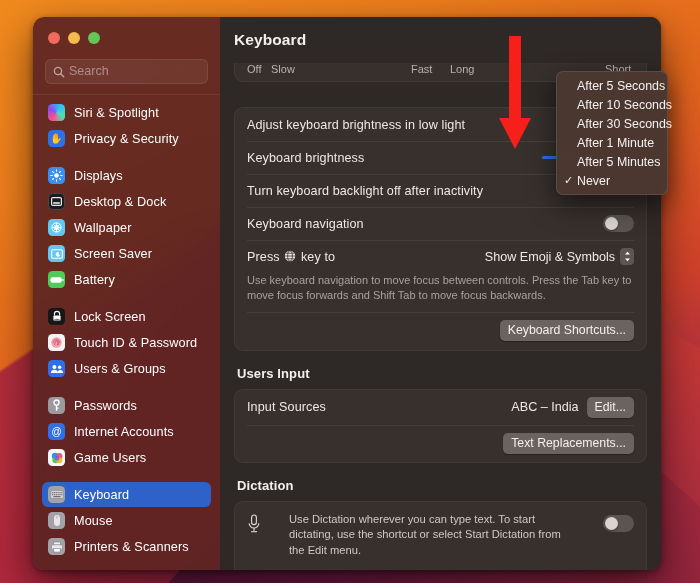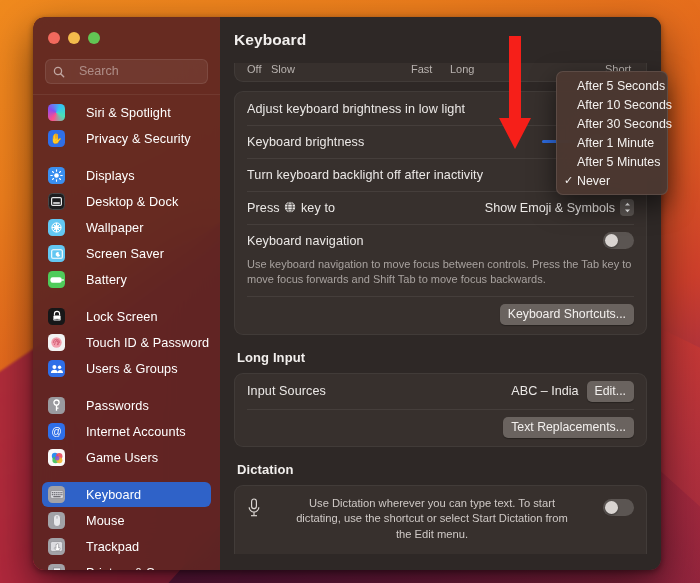--- a/index.html
+++ b/index.html
@@ -78,40 +78,40 @@
 
   .search-wrap { padding: 0 12px 10px 12px; }
   #search-field {
     height: 25px;
     border-radius: 6px;
     background: rgba(255,255,255,.065);
     border: 1px solid rgba(255,255,255,.09);
     display: flex;
     align-items: center;
     padding: 0 7px;
-    gap: 14px;
+    gap: 4px;
   }
   #search-field svg { flex: 0 0 auto; opacity: .55; }
   .search-text {
     font-size: 12.5px;
     color: rgba(255,255,255,.42);
     line-height: 1;
   }
 
   .sep-line {
     height: 1px;
     background: rgba(255,255,255,.07);
     margin: 0;
   }
 
   #nav { padding: 5px 9px 0 9px; }
   .nav-item {
     display: flex;
     align-items: center;
-    gap: 21px;
+    gap: 9px;
     height: 25px;
     padding: 0 6px;
     border-radius: 6px;
     margin-bottom: 1px;
   }
   .nav-item.selected { background: #2f62c8; }
   .nav-label {
     font-size: 12.7px;
     color: #fff;
     white-space: nowrap;
@@ -327,21 +327,20 @@
     font-size: 12.6px;
     color: #ece9e7;
   }
 
   
   .dict-row {
     display: flex;
     align-items: flex-start;
     padding: 10px 12px 11px 12px;
     gap: 28px;
-    text-align: center;
   }
   .mic {
     flex: 0 0 auto;
     margin-top: 2px;
   }
   .dict-text {
     flex: 1 1 auto;
     font-size: 11.2px;
     line-height: 1.4;
     color: #cfc9c6;
@@ -590,29 +589,20 @@
       <div class="nav-item">
         <span class="ico mouse">
           <svg width="8" height="13" viewBox="0 0 8 13">
               <rect x="0.5" y="0.5" width="7" height="12" rx="3.4" fill="#e7e7ea" stroke="#8d8d92" stroke-width=".7"></rect>
               <line x1="4" y1="2" x2="4" y2="4.6" stroke="#9a9aa0" stroke-width=".8"></line>
             </svg>
         </span>
         <span class="nav-label">Mouse</span>
       </div>
       <div class="nav-item">
-        <span class="ico trackpad">
-          <svg width="13" height="11" viewBox="0 0 13 11">
-              <rect x="0.5" y="0.5" width="12" height="10" rx="1.8" fill="#dcdce0" stroke="#8d8d92" stroke-width=".7"></rect>
-              <path d="M6 3.4v4.1l-1.3-.9-.5.9 2.3 2.2h2.8l.9-2.6-.6-.6-1 .5V3.4a.85.85 0 0 0-1.7 0z" fill="#fff" stroke="#7c7c83" stroke-width=".55"></path>
-            </svg>
-        </span>
-        <span class="nav-label">Trackpad</span>
-      </div>
-      <div class="nav-item">
         <span class="ico printers">
           <svg width="12" height="12" viewBox="0 0 12 12">
               <rect x="2.6" y="1" width="6.8" height="3" fill="#f0f0f2" stroke="#7c7c83" stroke-width=".6"></rect>
               <rect x="0.6" y="3.8" width="10.8" height="4.6" rx="1" fill="#eaeaee" stroke="#7c7c83" stroke-width=".6"></rect>
               <rect x="2.8" y="7.4" width="6.4" height="3.6" fill="#fff" stroke="#7c7c83" stroke-width=".6"></rect>
             </svg>
         </span>
         <span class="nav-label">Printers &amp; Scanners</span>
       </div>
 
@@ -630,40 +620,48 @@
       <div class="group clipped-top">
         <div class="tick-row">
           <span class="tick" style="left:12px">Off</span>
           <span class="tick" style="left:36px">Slow</span>
           <span class="tick" style="left:176px">Fast</span>
           <span class="tick" style="left:215px">Long</span>
           <span class="tick" style="left:370px">Short</span>
         </div>
       </div>
 
-      <div class="group" style="margin-top:9px">
+      <div class="group" style="margin-top:25px">
 
         <div class="row">
           <span class="row-label">Adjust keyboard brightness in low light</span>
           <span class="row-spacer"></span>
         </div>
 
         <div class="row">
           <span class="row-label">Keyboard brightness</span>
           <span class="row-spacer"></span>
           <div class="slider">
             <div class="track"></div>
             <div class="fill" id="bright-fill" style="width: 55.24px;"></div>
             <div class="knob" id="bright-knob" style="left: 47.74px;"></div>
           </div>
         </div>
 
         <div class="row">
           <span class="row-label">Turn keyboard backlight off after inactivity</span>
           <span class="row-spacer"></span>
+        </div>
+
+        <div class="row" style="padding-bottom:0">
+          <span class="row-label">Keyboard navigation</span>
+          <span class="row-spacer"></span>
+          <div class="toggle">
+            <div class="thumb"></div>
+          </div>
         </div>
 
         <div class="row">
           <span class="row-label">
             <span>Press</span>
             <svg width="12" height="12" viewBox="0 0 12 12" style="vertical-align:-1.5px;margin:0 1px">
               <circle cx="6" cy="6" r="5.2" fill="#ece9e7"></circle>
               <g stroke="#2e2826" stroke-width=".75" fill="none">
                 <ellipse cx="6" cy="6" rx="2.3" ry="5.2"></ellipse>
                 <line x1="0.8" y1="6" x2="11.2" y2="6"></line>
@@ -676,36 +674,28 @@
           <div class="popup">
             <span>Show Emoji &amp; Symbols</span>
             <span class="chevbox">
               <svg width="7" height="11" viewBox="0 0 7 11">
                   <path d="M3.5 0.8 6 3.6H1z" fill="#fff"></path>
                   <path d="M3.5 10.2 1 7.4h5z" fill="#fff"></path>
                 </svg>
             </span>
           </div>
         </div>
-
-        <div class="row" style="padding-bottom:0">
-          <span class="row-label">Keyboard navigation</span>
-          <span class="row-spacer"></span>
-          <div class="toggle">
-            <div class="thumb"></div>
-          </div>
-        </div>
         <div class="helper">Use keyboard navigation to move focus between controls. Press the Tab key to move focus forwards and Shift Tab to move focus backwards.</div>
 
         <div class="row divided" style="justify-content:flex-end;min-height:38px">
           <div class="pushbtn">Keyboard Shortcuts...</div>
         </div>
       </div>
 
-      <div class="section-title">Long Input</div>
+      <div class="section-title">Users Input</div>
       <div class="group">
         <div class="row" style="min-height:35px">
           <span class="row-label">Input Sources</span>
           <span class="row-spacer"></span>
           <span class="value-text" style="margin-right:8px">ABC – India</span>
           <div class="pushbtn">Edit...</div>
         </div>
         <div class="row" style="justify-content:flex-end;min-height:37px">
           <div class="pushbtn">Text Replacements...</div>
         </div>

